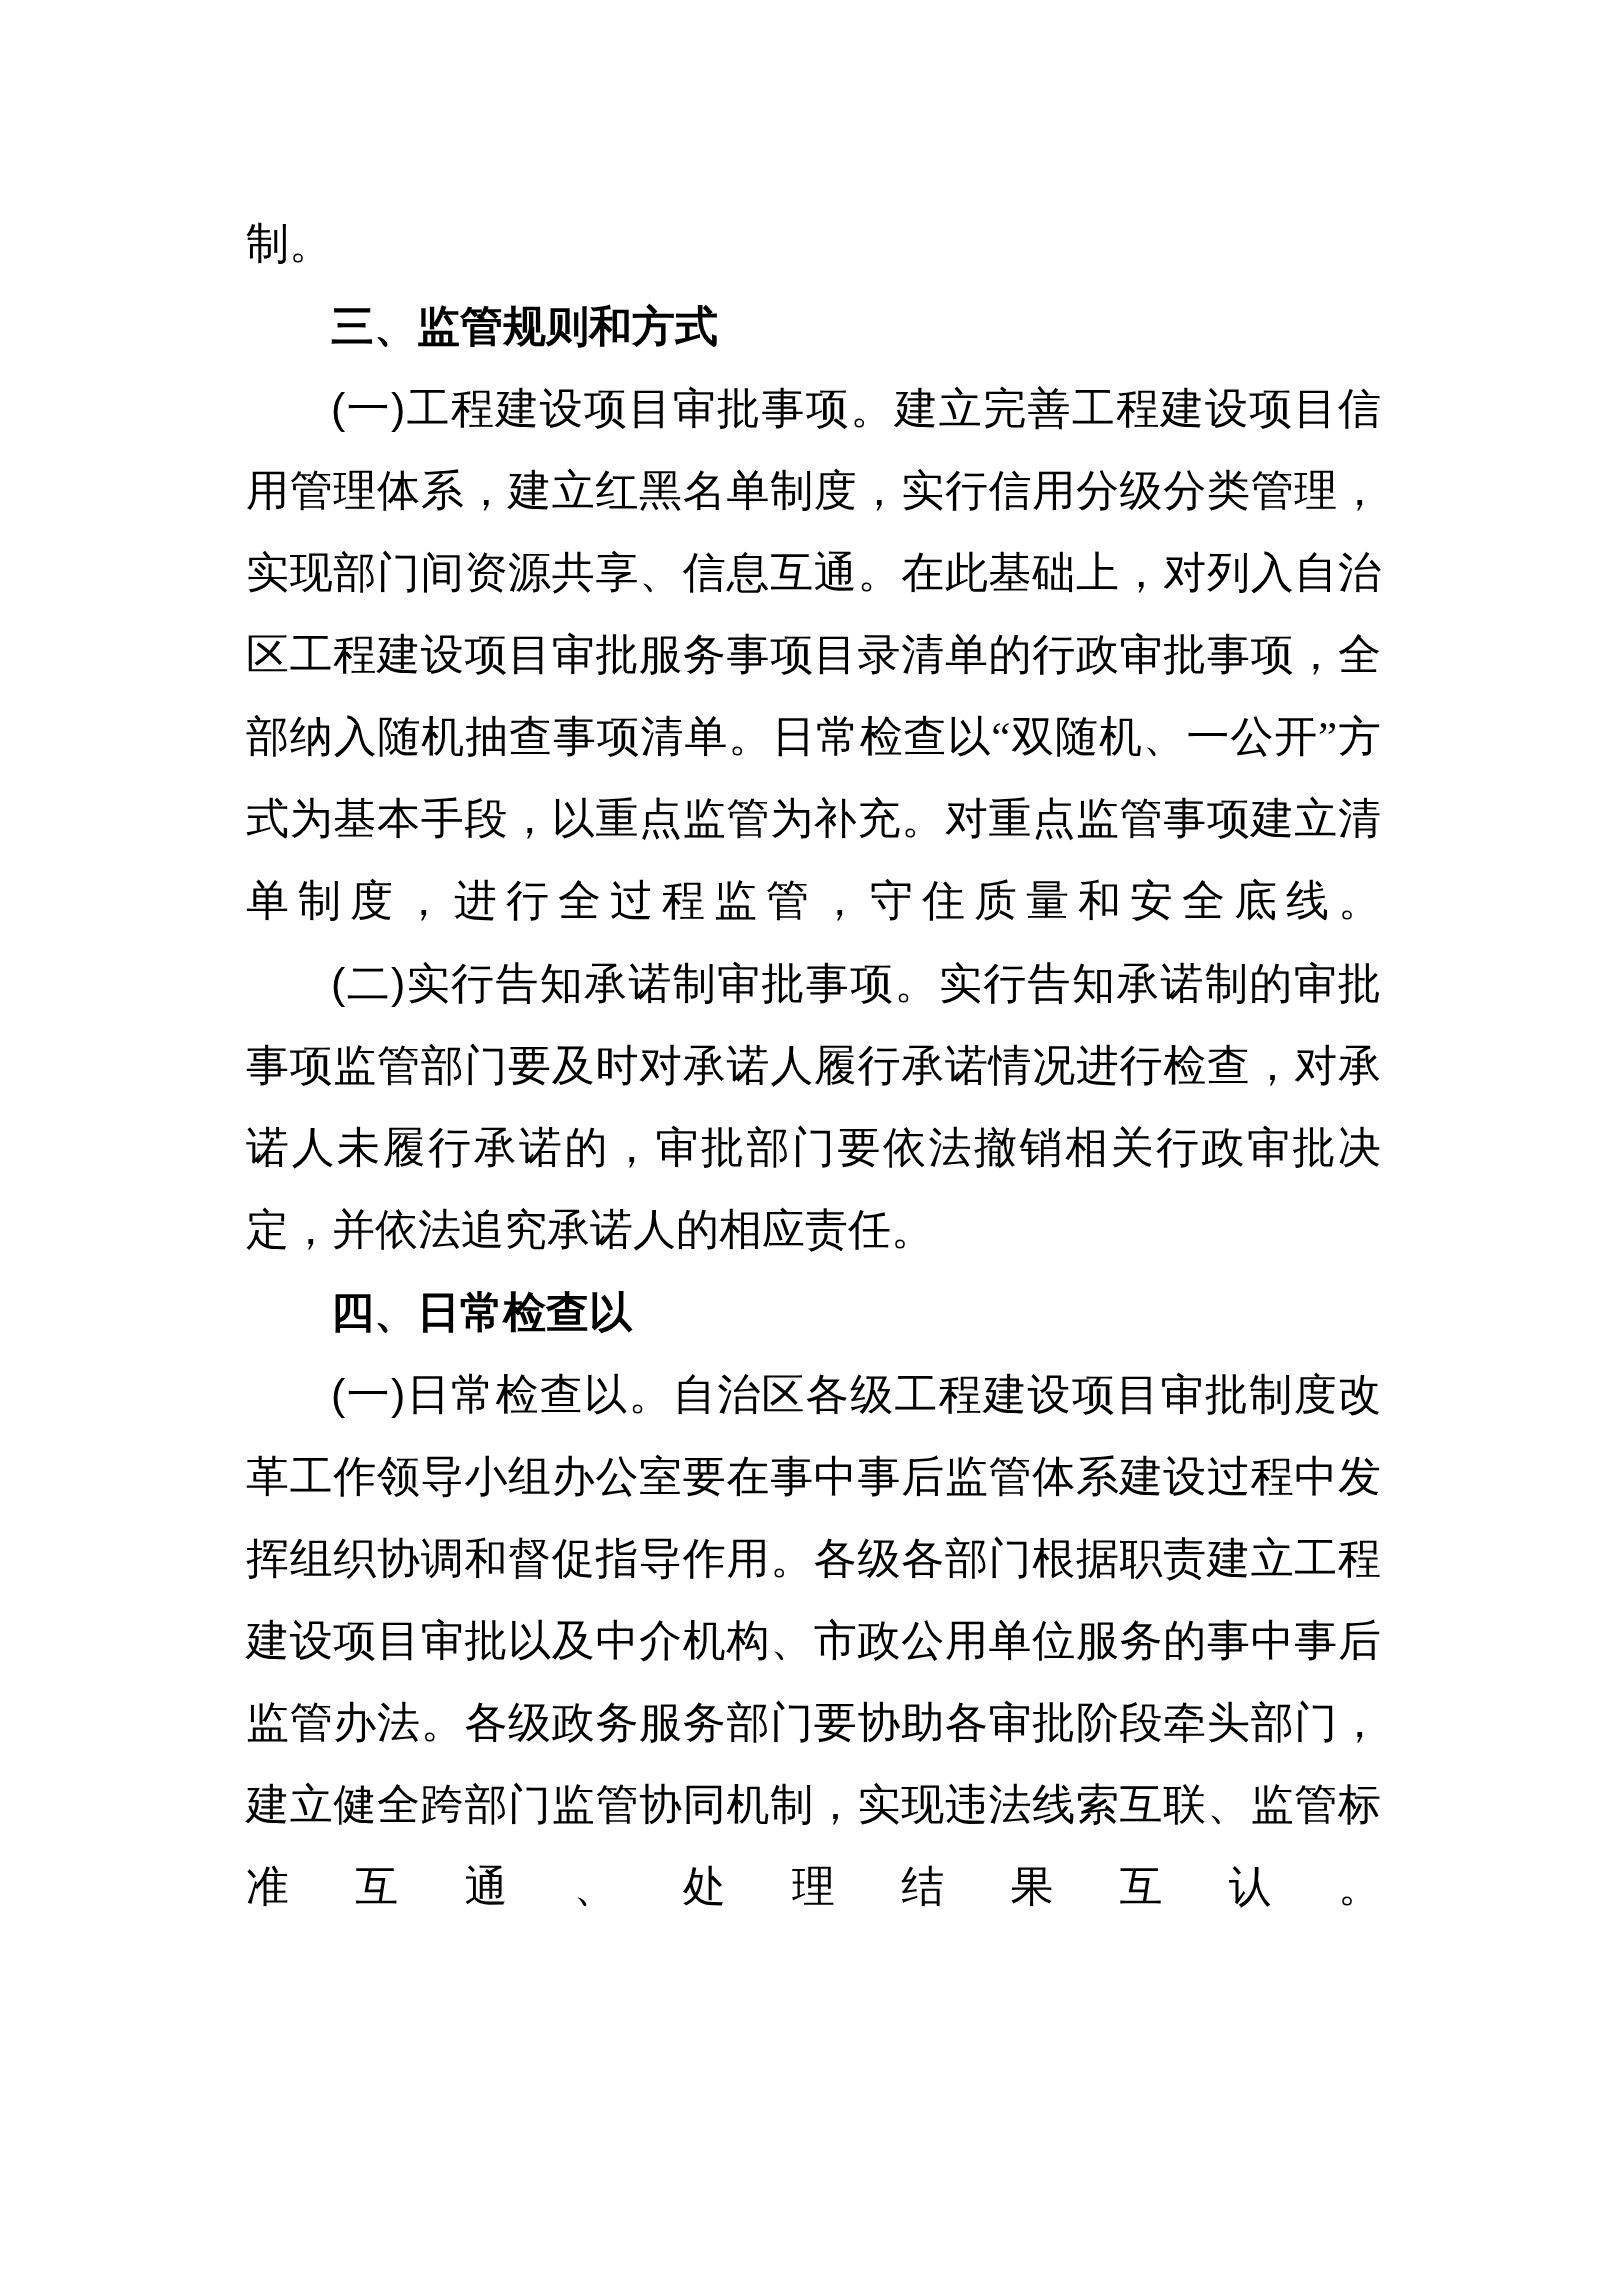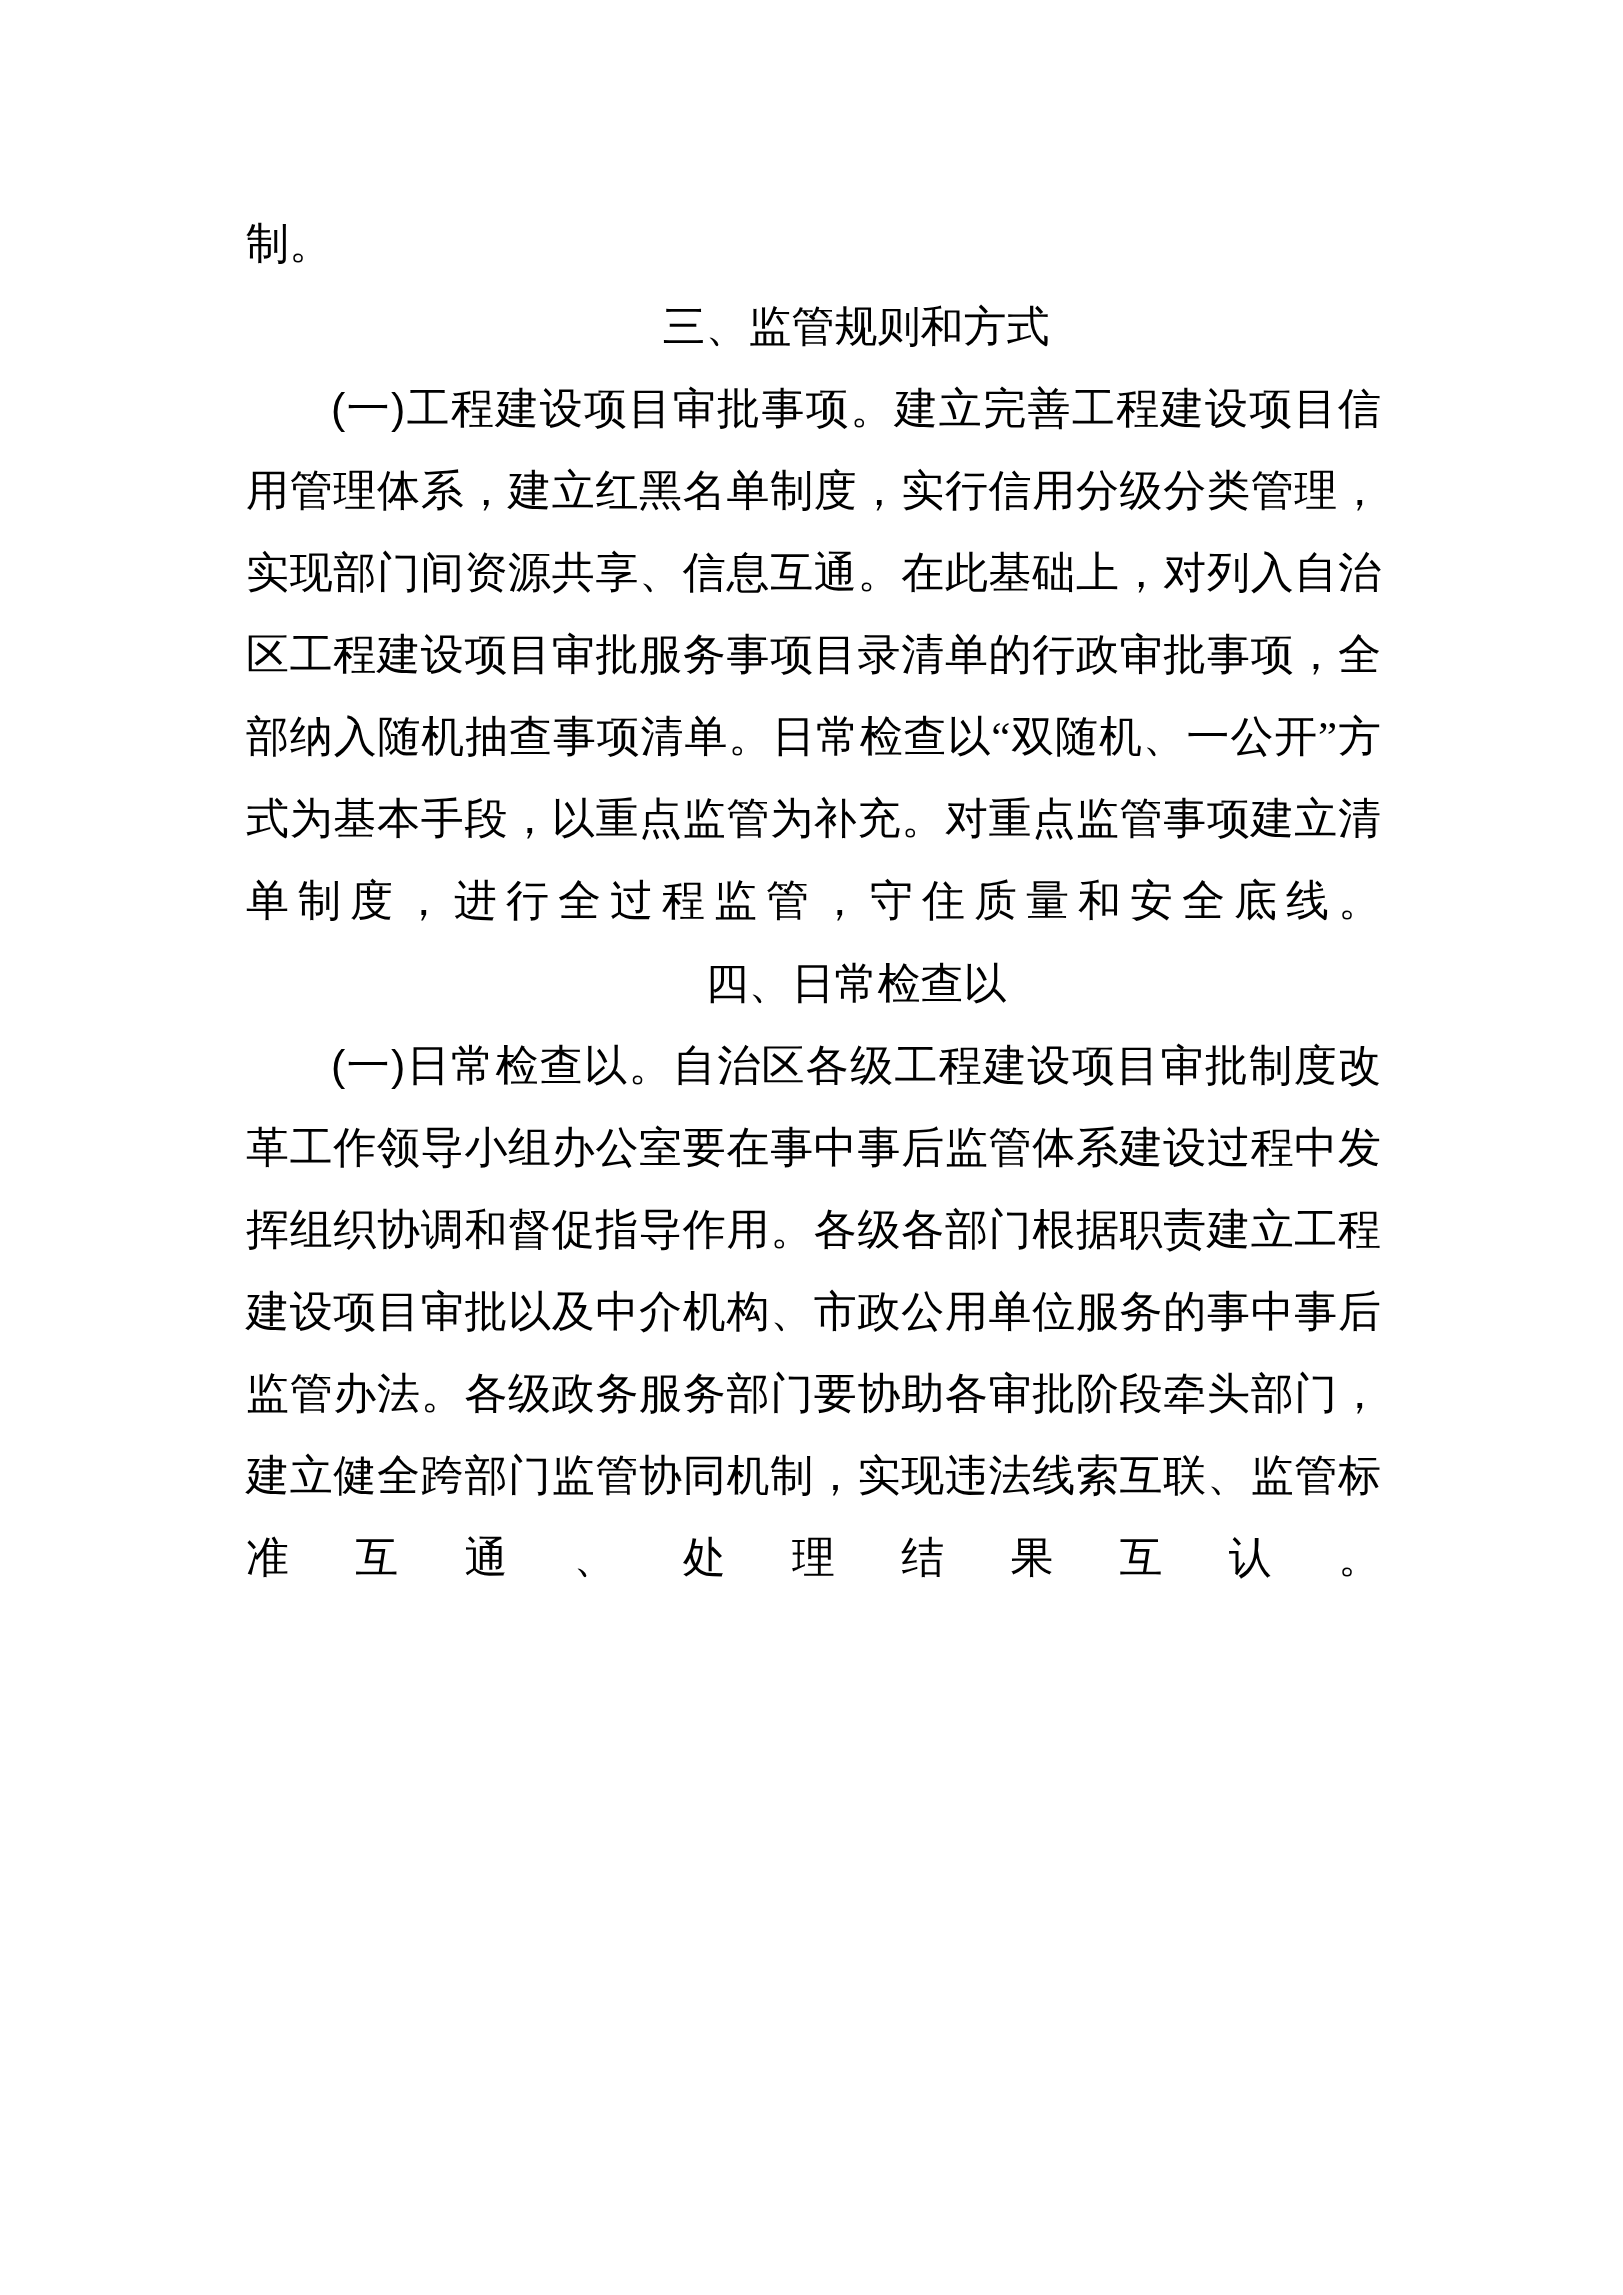--- a/index.html
+++ b/index.html
@@ -31,43 +31,44 @@
     font-weight: normal;
   }
   p.continuation {
     text-indent: 0;
   }
   p.fill-last {
     text-align-last: justify;
   }
   h2.heading {
     font-family: "Liberation Sans", sans-serif;
-    font-weight: normal;
+    font-weight: bold;
     font-size: 43px;
     line-height: 82px;
     text-indent: 85px;
-    text-align: center;
+    text-align: left;
   }
   .lead {
     
     font-family: Liberation Sans, sans-serif;
   }
 </style>
 </head>
 <body>
 
 <div class="page">
   <div class="content">
 
     <p class="body-para continuation">制。</p>
 
     <h2 class="heading">三、监管规则和方式</h2>
 
     <p class="body-para fill-last"><span class="lead">(一)工程建设项目审批事项。</span><span>建立完善工程建设项目信用管理体系，建立红黑名单制度，实行信用分级分类管理，实现部门间资源共享、信息互通。在此基础上，对列入自治区工程建设项目审批服务事项目录清单的行政审批事项，全部纳入随机抽查事项清单。日常检查以“双随机、一公开”方式为基本手段，以重点监管为补充。对重点监管事项建立清单制度，进行全过程监管，守住质量和安全底线。</span></p>
 
+    <p class="body-para"><span class="lead">(二)实行告知承诺制审批事项。</span><span>实行告知承诺制的审批事项监管部门要及时对承诺人履行承诺情况进行检查，对承诺人未履行承诺的，审批部门要依法撤销相关行政审批决定，并依法追究承诺人的相应责任。</span></p>
 
     <h2 class="heading">四、日常检查以</h2>
 
     <p class="body-para fill-last"><span class="lead">(一)日常检查以。</span><span>自治区各级工程建设项目审批制度改革工作领导小组办公室要在事中事后监管体系建设过程中发挥组织协调和督促指导作用。各级各部门根据职责建立工程建设项目审批以及中介机构、市政公用单位服务的事中事后监管办法。各级政务服务部门要协助各审批阶段牵头部门，建立健全跨部门监管协同机制，实现违法线索互联、监管标准互通、处理结果互认。</span></p>
 
 
   </div>
 </div>
 
 

